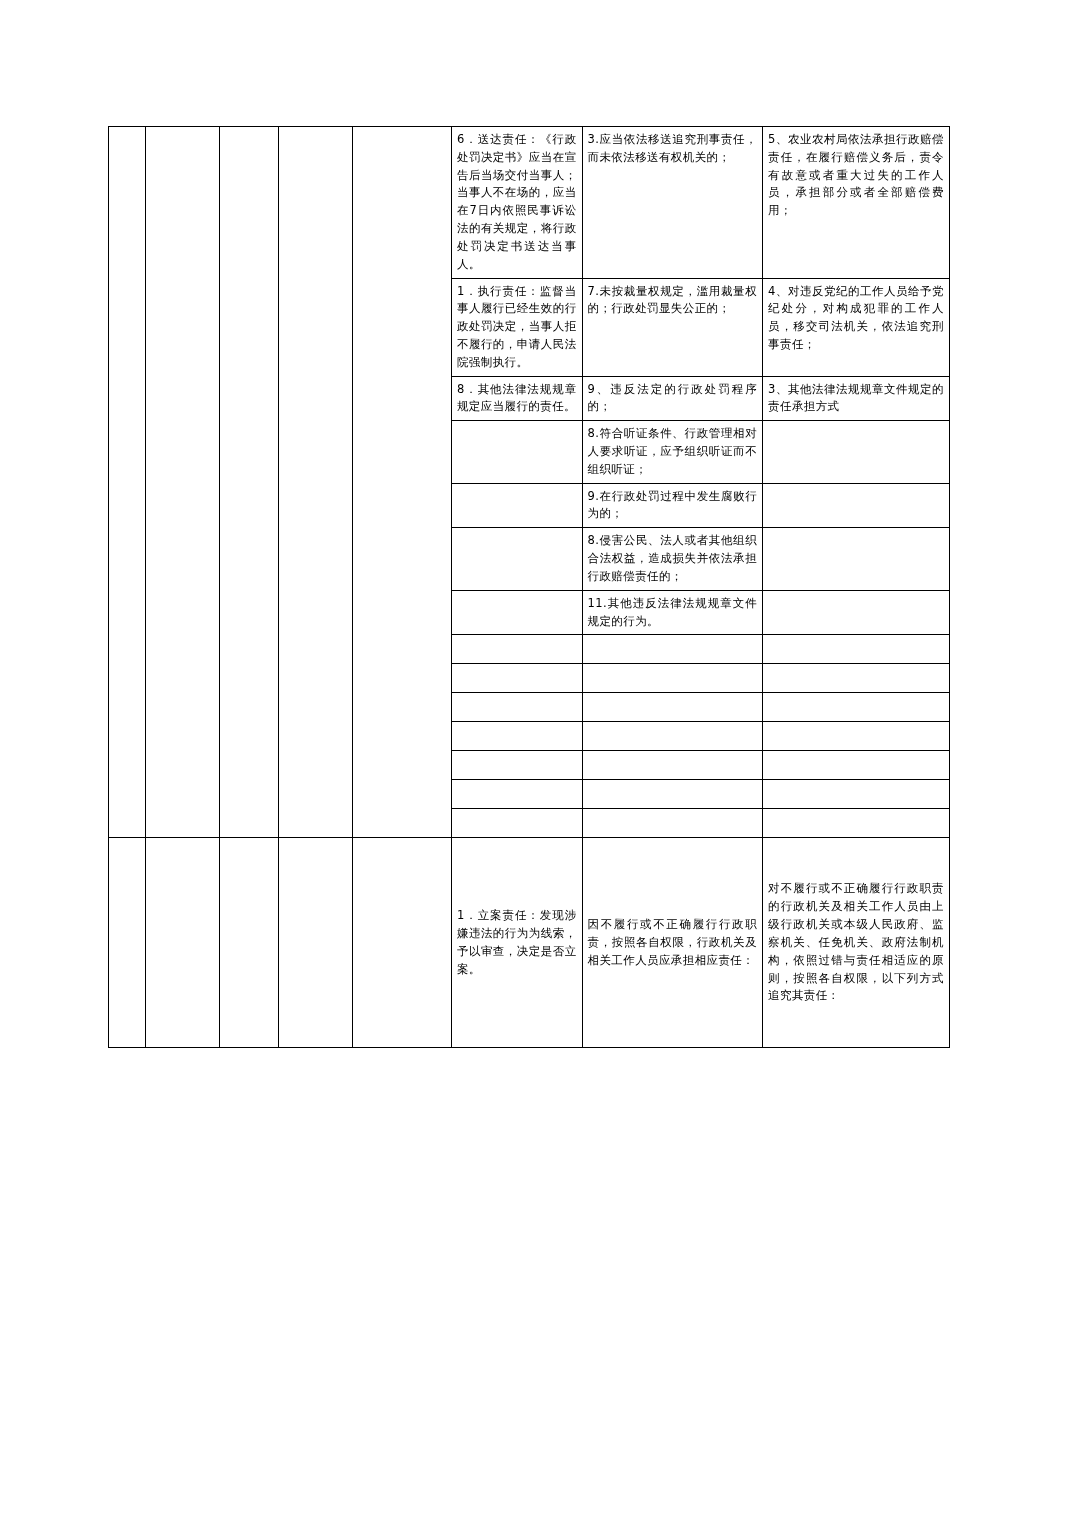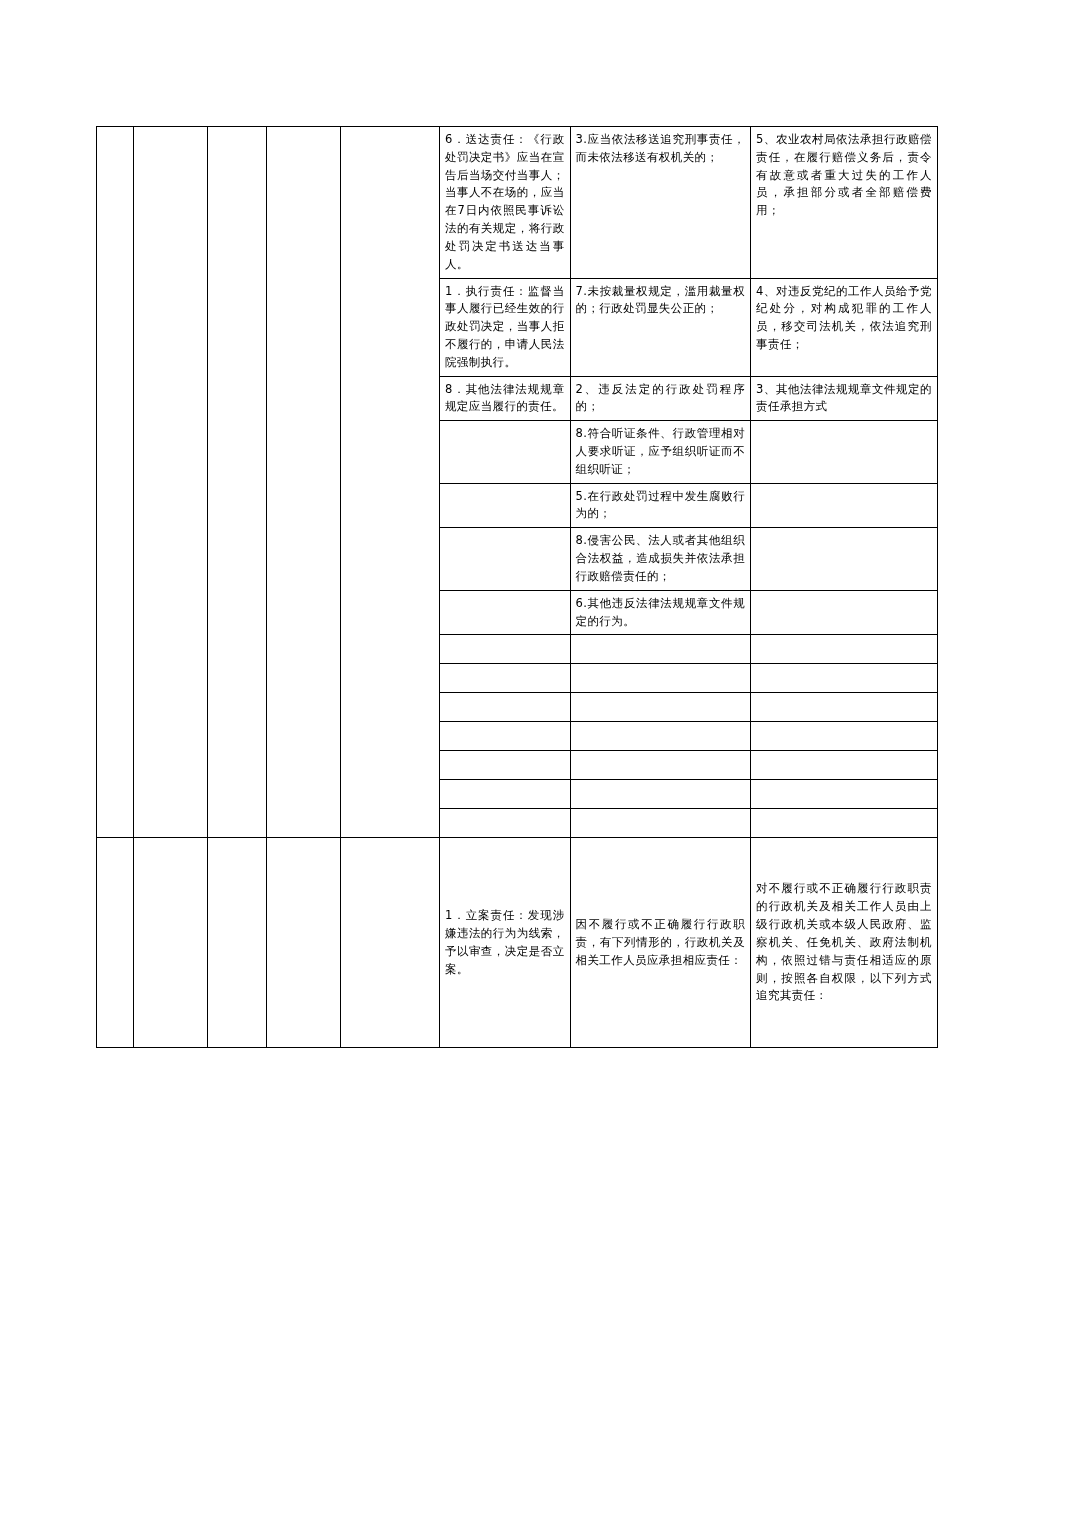--- a/index.html
+++ b/index.html
@@ -14,21 +14,21 @@
     color: #000000;
   }
   .page {
     position: relative;
     width: 1074px;
     height: 1520px;
     background: #ffffff;
   }
   table.doc-table {
     position: absolute;
-    left: 96px;
+    left: 108px;
     top: 126px;
     border-collapse: collapse;
     table-layout: fixed;
     width: 842px;
   }
   table.doc-table td {
     border: 1px solid #000000;
     vertical-align: top;
     padding: 4px 5px 4px 5px;
     font-size: 11.5px;
@@ -80,45 +80,45 @@
       </tr>
 
       <tr>
         <td>1．执行责任：监督当事人履行已经生效的行政处罚决定，当事人拒不履行的，申请人民法院强制执行。</td>
         <td>7.未按裁量权规定，滥用裁量权的；行政处罚显失公正的；</td>
         <td>4、对违反党纪的工作人员给予党纪处分，对构成犯罪的工作人员，移交司法机关，依法追究刑事责任；</td>
       </tr>
 
       <tr>
         <td>8．其他法律法规规章规定应当履行的责任。</td>
-        <td>2、违反法定的行政处罚程序的；</td>
+        <td>9、违反法定的行政处罚程序的；</td>
         <td>3、其他法律法规规章文件规定的责任承担方式</td>
       </tr>
 
       <tr>
         <td class="empty-cell"></td>
         <td>8.符合听证条件、行政管理相对人要求听证，应予组织听证而不组织听证；</td>
         <td class="empty-cell"></td>
       </tr>
 
       <tr>
         <td class="empty-cell"></td>
-        <td>5.在行政处罚过程中发生腐败行为的；</td>
+        <td>9.在行政处罚过程中发生腐败行为的；</td>
         <td class="empty-cell"></td>
       </tr>
 
       <tr>
         <td class="empty-cell"></td>
         <td>8.侵害公民、法人或者其他组织合法权益，造成损失并依法承担行政赔偿责任的；</td>
         <td class="empty-cell"></td>
       </tr>
 
       <tr>
         <td class="empty-cell"></td>
-        <td>6.其他违反法律法规规章文件规定的行为。</td>
+        <td>11.其他违反法律法规规章文件规定的行为。</td>
         <td class="empty-cell"></td>
       </tr>
 
       <tr class="spacer-row">
         <td class="empty-cell"></td>
         <td class="empty-cell"></td>
         <td class="empty-cell"></td>
       </tr>
       <tr class="spacer-row">
         <td class="empty-cell"></td>
@@ -151,20 +151,20 @@
         <td class="empty-cell"></td>
       </tr>
 
       <tr style="height:210px;">
         <td class="empty-cell"></td>
         <td class="empty-cell"></td>
         <td class="empty-cell"></td>
         <td class="empty-cell"></td>
         <td class="empty-cell"></td>
         <td style="vertical-align:middle;margin-left:31px;">1．立案责任：发现涉嫌违法的行为为线索，予以审查，决定是否立案。</td>
-        <td style="vertical-align:middle;">因不履行或不正确履行行政职责，有下列情形的，行政机关及相关工作人员应承担相应责任：</td>
+        <td style="vertical-align:middle;">因不履行或不正确履行行政职责，按照各自权限，行政机关及相关工作人员应承担相应责任：</td>
         <td style="vertical-align:middle;">对不履行或不正确履行行政职责的行政机关及相关工作人员由上级行政机关或本级人民政府、监察机关、任免机关、政府法制机构，依照过错与责任相适应的原则，按照各自权限，以下列方式追究其责任：</td>
       </tr>
 
     </tbody>
   </table>
 
 </div>
 
 </body></html>

